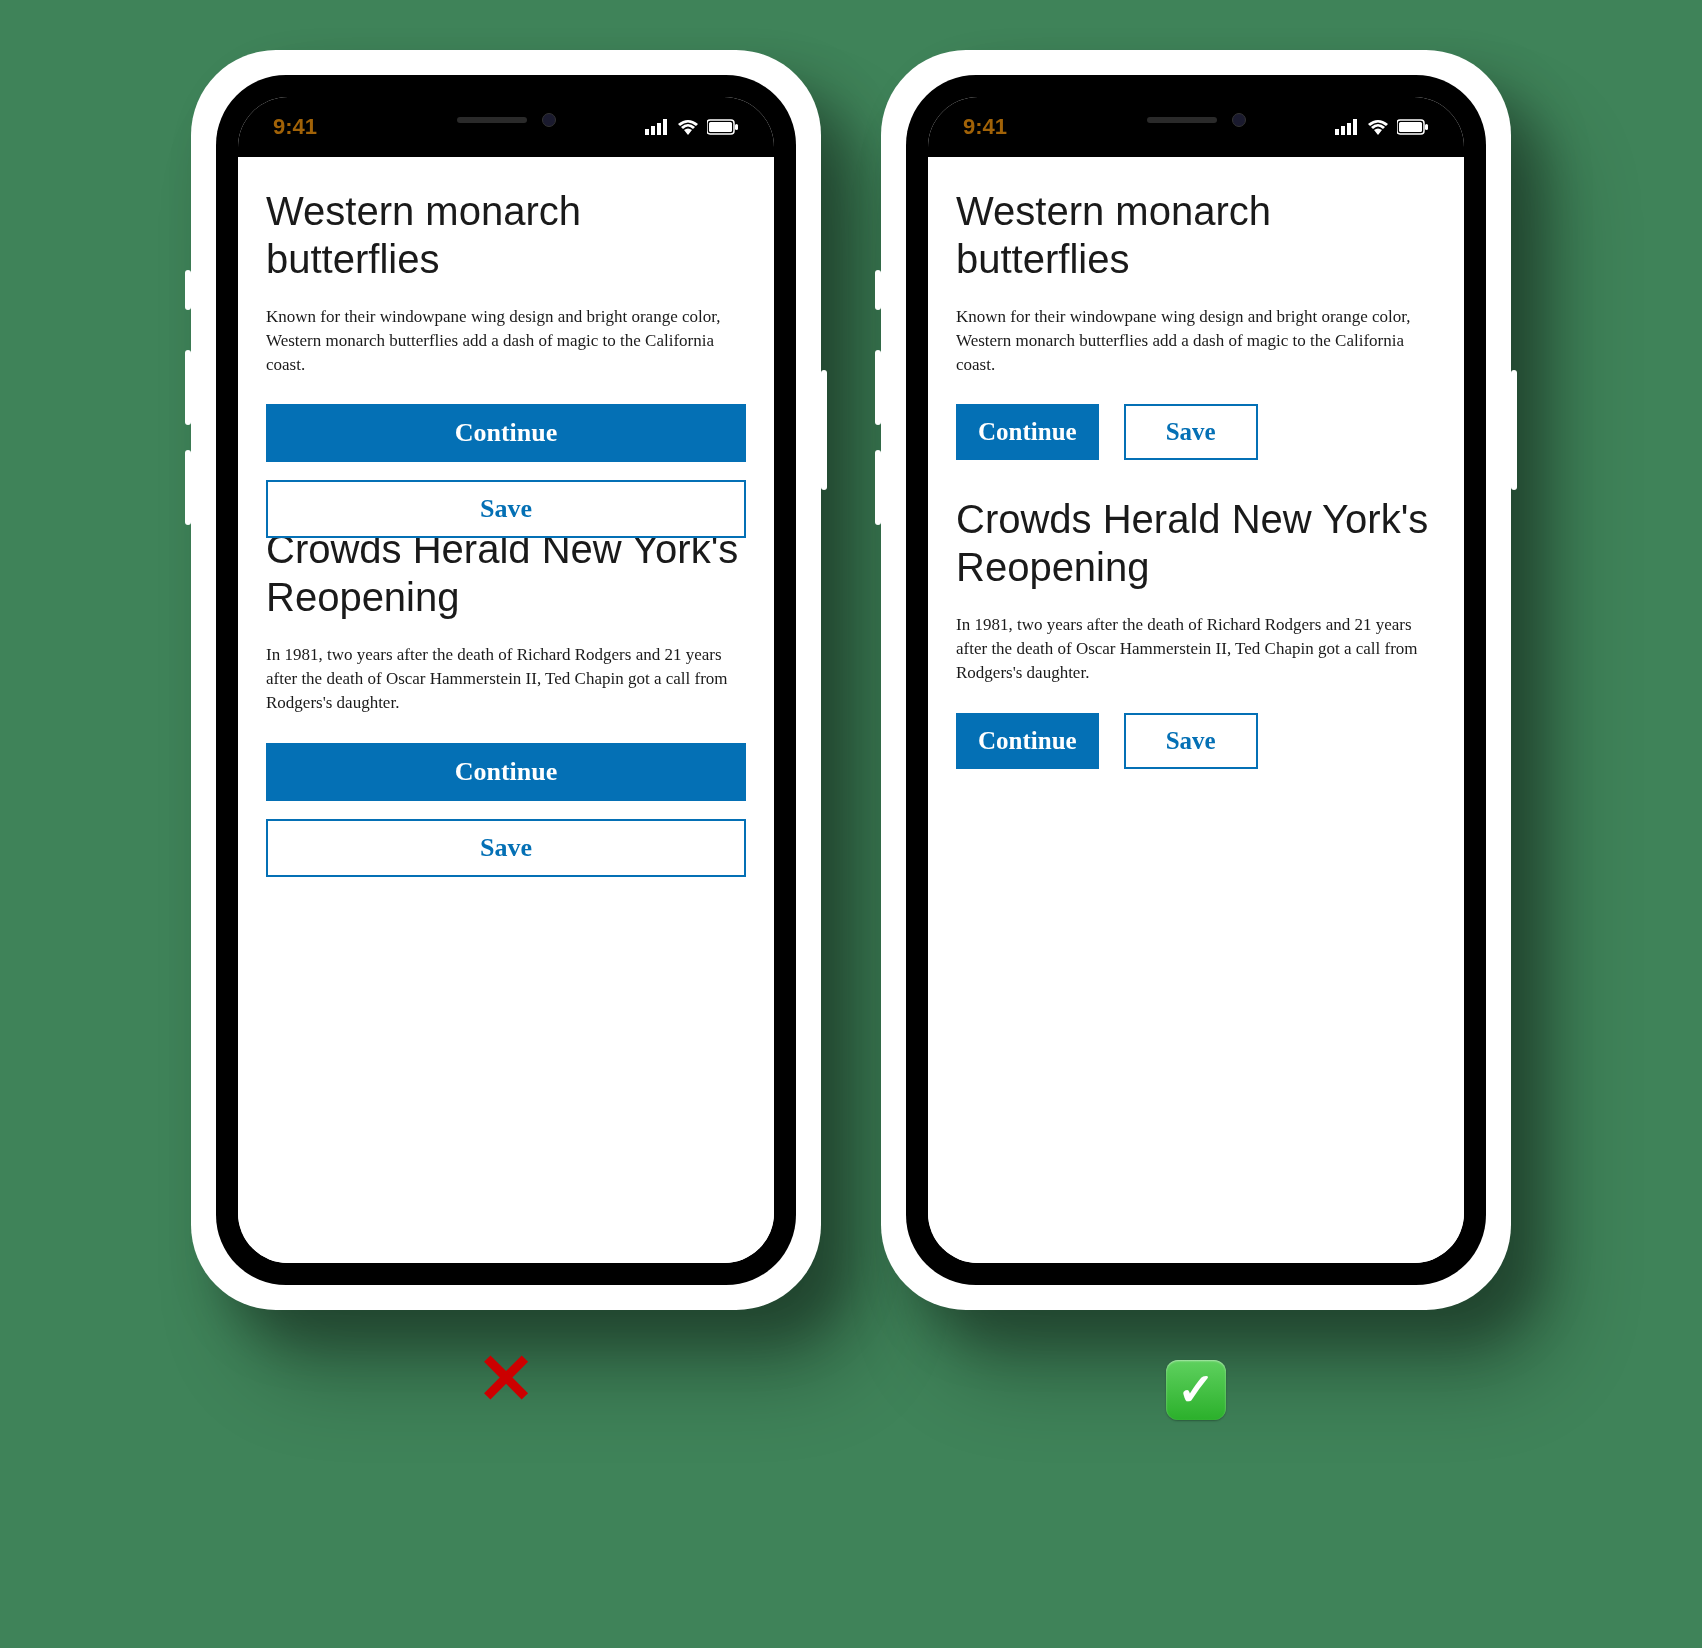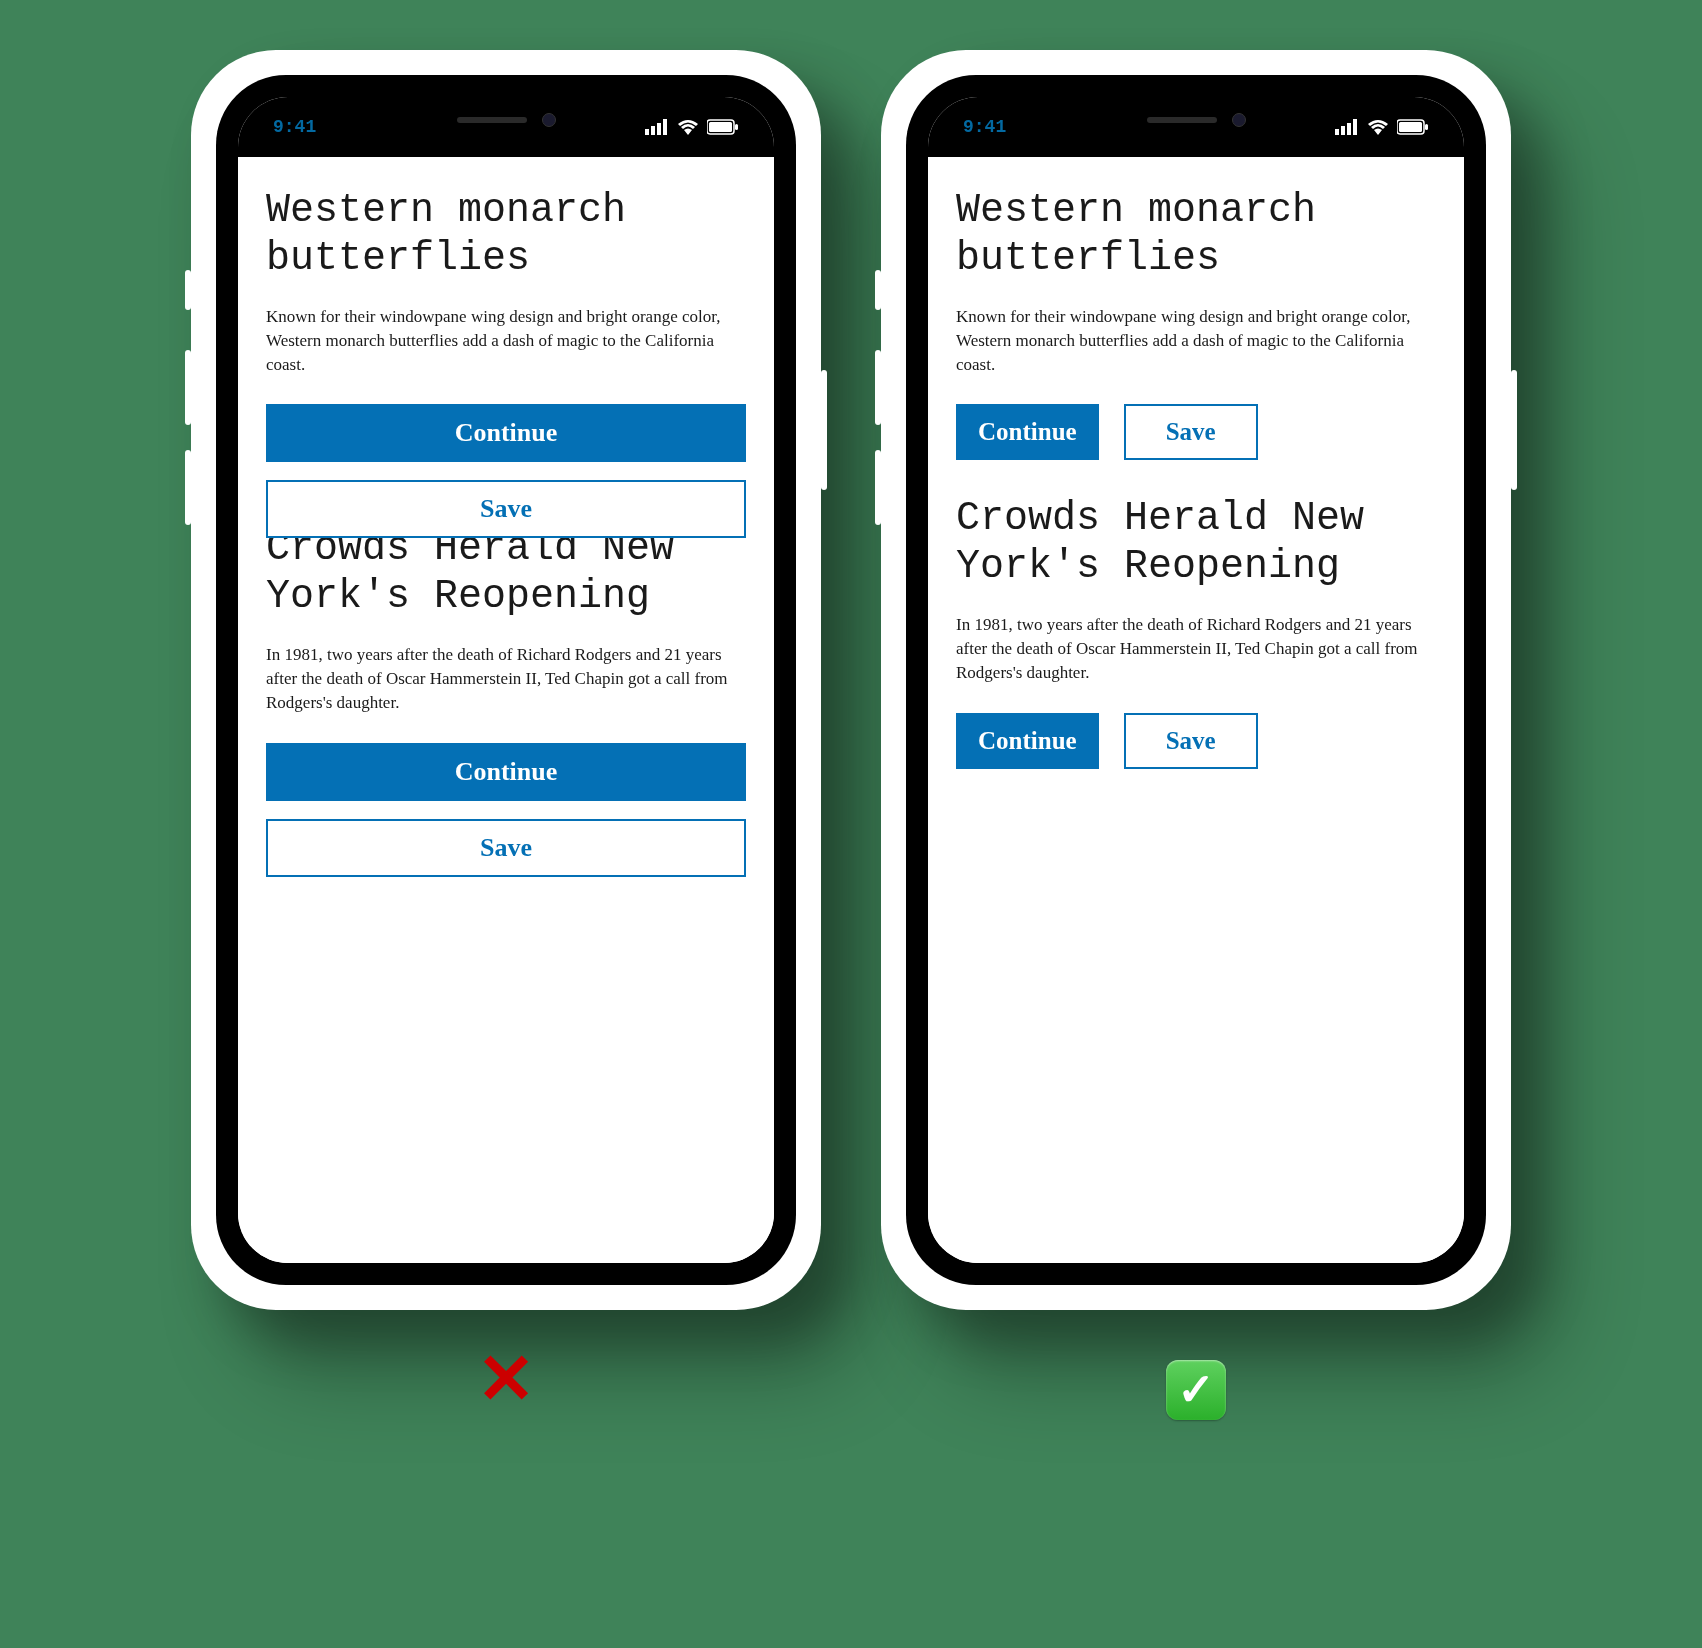--- a/index.html
+++ b/index.html
@@ -134,23 +134,23 @@
       height: 60px;
       background: #000000;
       display: flex;
       justify-content: space-between;
       align-items: center;
       padding: 0 35px;
       z-index: 5;
     }
 
     .status-time {
-      color: #0369a1;
-      font-family: Liberation Mono, monospace;
-      font-size: 18px;
+      color: #a16207;
+      font-family: Liberation Sans, sans-serif;
+      font-size: 22px;
       font-weight: 600;
     }
 
     .status-icons {
       display: flex;
       align-items: center;
       gap: 8px;
     }
 
     .signal-icon svg, .wifi-icon svg, .battery-icon svg {
@@ -167,21 +167,21 @@
       background: #ffffff;
       padding: 30px 28px 0 28px;
       overflow: hidden;
     }
 
     .article {
       margin-bottom: 35px;
     }
 
     .article-title {
-      font-family: Liberation Mono, monospace;
+      font-family: Liberation Sans, sans-serif;
       font-size: 40px;
       font-weight: 400;
       color: #1a1a1a;
       line-height: 1.2;
       margin-bottom: 22px;
     }
 
     .article-body {
       font-family: Georgia, 'Times New Roman', serif;
       font-size: 17px;

